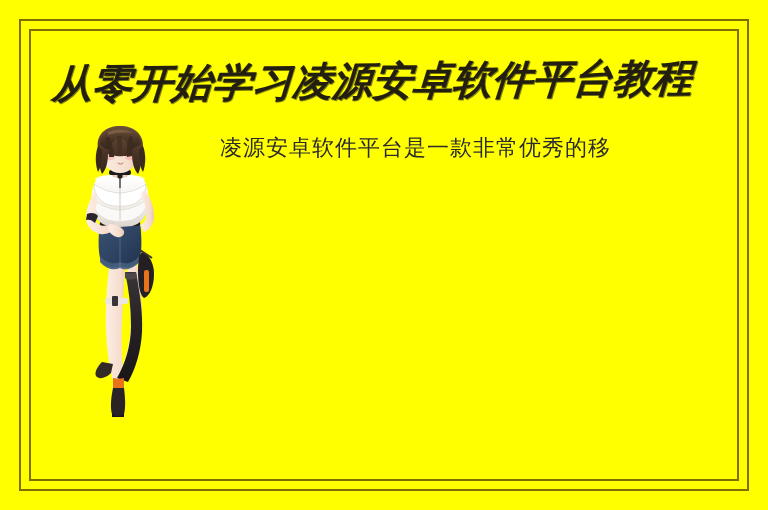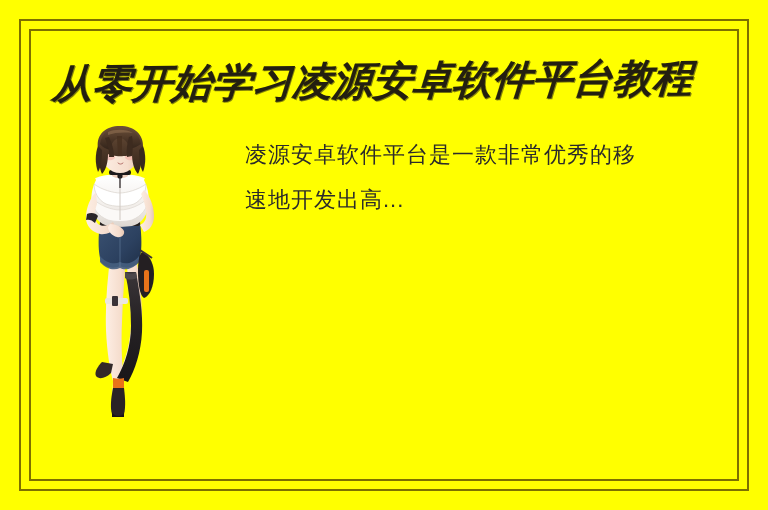--- a/index.html
+++ b/index.html
@@ -60,29 +60,28 @@
     white-space: nowrap;
     transform: skewX(-4deg) rotate(-0.6deg);
     transform-origin: left center;
     text-shadow: 1px 1px 0 rgba(35,31,16,0.55), -0.5px 0.5px 0 rgba(35,31,16,0.35);
   }
 
   
   .body-text {
     position: absolute;
     left: 220px;
-    top: 132px;
+    top: 125px;
     width: 506px;
     color: #2b2b2b;
     font-family: "Liberation Sans", "DejaVu Sans", sans-serif;
     font-size: 22px;
     line-height: 45px;
     letter-spacing: 1px;
     text-align: justify;
-    margin-left: 25px;
   }
 
   
   .illustration {
     position: absolute;
     left: 72px;
     top: 126px;
     width: 108px;
     height: 292px;
   }
@@ -93,21 +92,20 @@
 
 <div id="poster">
 
   <div class="frame-outer"></div>
   <div class="frame-inner"></div>
 
   <div class="title">从零开始学习凌源安卓软件平台教程</div>
 
   <div class="body-text">
     <div>凌源安卓软件平台是一款非常优秀的移</div>
-    <div>速地开发出高...</div>
   </div>
 
   <div class="illustration">
     <svg viewBox="0 0 108 292" xmlns="http://www.w3.org/2000/svg">
       <defs>
         <linearGradient id="hairG" x1="0" y1="0" x2="0" y2="1">
           <stop offset="0%" stop-color="#6b4f39"></stop>
           <stop offset="55%" stop-color="#4a3526"></stop>
           <stop offset="100%" stop-color="#32241a"></stop>
         </linearGradient>

